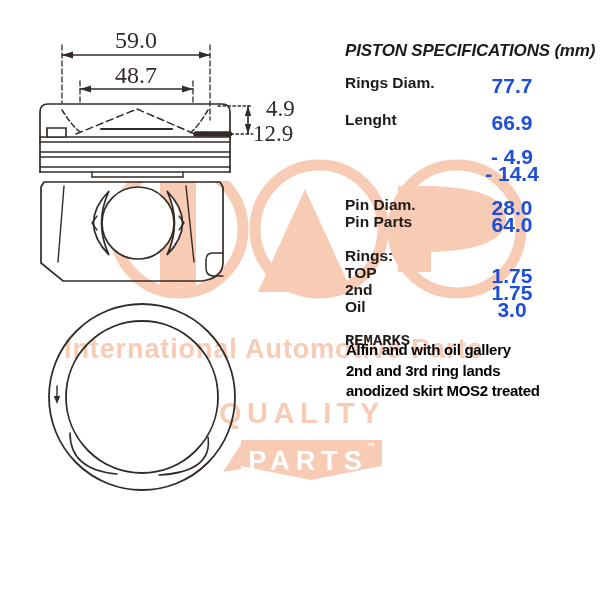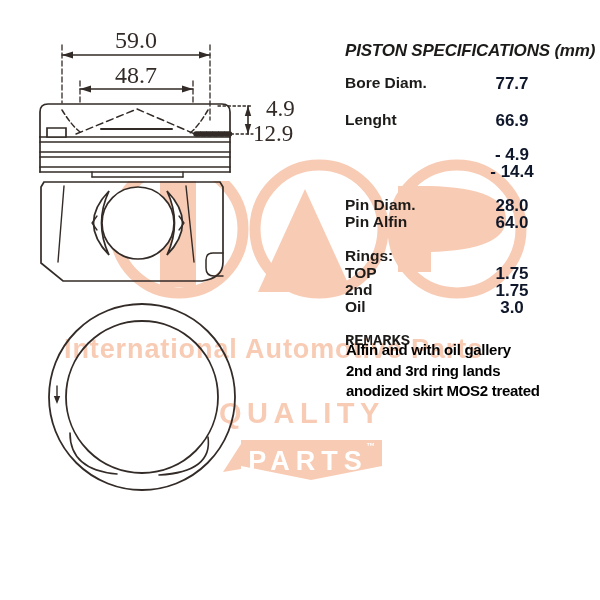--- a/index.html
+++ b/index.html
@@ -7,21 +7,21 @@
          font-family:"Liberation Sans",sans-serif;}
   .layer{position:absolute;left:0;top:0;width:600px;height:600px;}
   .wm{z-index:1;}
   .draw{z-index:2;}
   .specs{z-index:3;margin-top:20px;}
   .spec-title{position:absolute;left:345px;top:21px;font-size:17px;font-weight:bold;
               font-style:italic;color:#1c1b19;white-space:nowrap;letter-spacing:-0.2px;}
   .row{position:absolute;left:345px;width:220px;height:18px;}
   .row .lab{position:absolute;left:0;top:0;font-size:15.5px;font-weight:bold;color:#1c1b19;white-space:nowrap;}
   .row .val{position:absolute;left:117px;top:0;width:100px;text-align:center;
-            font-size:17px;font-weight:bold;color:#0f172a;white-space:nowrap;}
+            font-size:21px;font-weight:bold;color:#1d4ed8;white-space:nowrap;}
   .remarks-title{position:absolute;left:345px;top:312px;font-size:15.5px;font-weight:bold;color:#1c1b19;font-family:Liberation Mono, monospace;}
   .remarks-body{position:absolute;left:346px;top:320px;font-size:15px;font-weight:bold;
                 color:#000000;line-height:20.5px;letter-spacing:-0.3px;white-space:nowrap;}
 </style>
 </head>
 <body>
 
 <div class="stage">
 
   <svg class="layer wm" width="600" height="600" viewBox="0 0 600 600" aria-hidden="true">
@@ -130,41 +130,41 @@
         <text x="266" y="116" font-size="23">4.9</text>
         <text x="253" y="141" font-size="23">12.9</text>
       </g>
     </g>
   </svg>
 
   <div class="layer specs">
     <div class="spec-title">PISTON SPECIFICATIONS (mm)</div>
 
     <div class="row" style="top:54px">
-      <span class="lab">Bore Diam.</span>
+      <span class="lab">Rings Diam.</span>
       <span class="val">77.7</span>
     </div>
     <div class="row" style="top:91px">
       <span class="lab">Lenght</span>
       <span class="val">66.9</span>
     </div>
     <div class="row" style="top:125px">
       <span class="lab"></span>
       <span class="val">- 4.9</span>
     </div>
     <div class="row" style="top:142px">
       <span class="lab"></span>
       <span class="val">- 14.4</span>
     </div>
     <div class="row" style="top:176px">
       <span class="lab">Pin Diam.</span>
       <span class="val">28.0</span>
     </div>
     <div class="row" style="top:193px">
-      <span class="lab">Pin Alfin</span>
+      <span class="lab">Pin Parts</span>
       <span class="val">64.0</span>
     </div>
     <div class="row" style="top:227px">
       <span class="lab">Rings:</span>
       <span class="val"></span>
     </div>
     <div class="row" style="top:244px">
       <span class="lab">TOP</span>
       <span class="val">1.75</span>
     </div>

